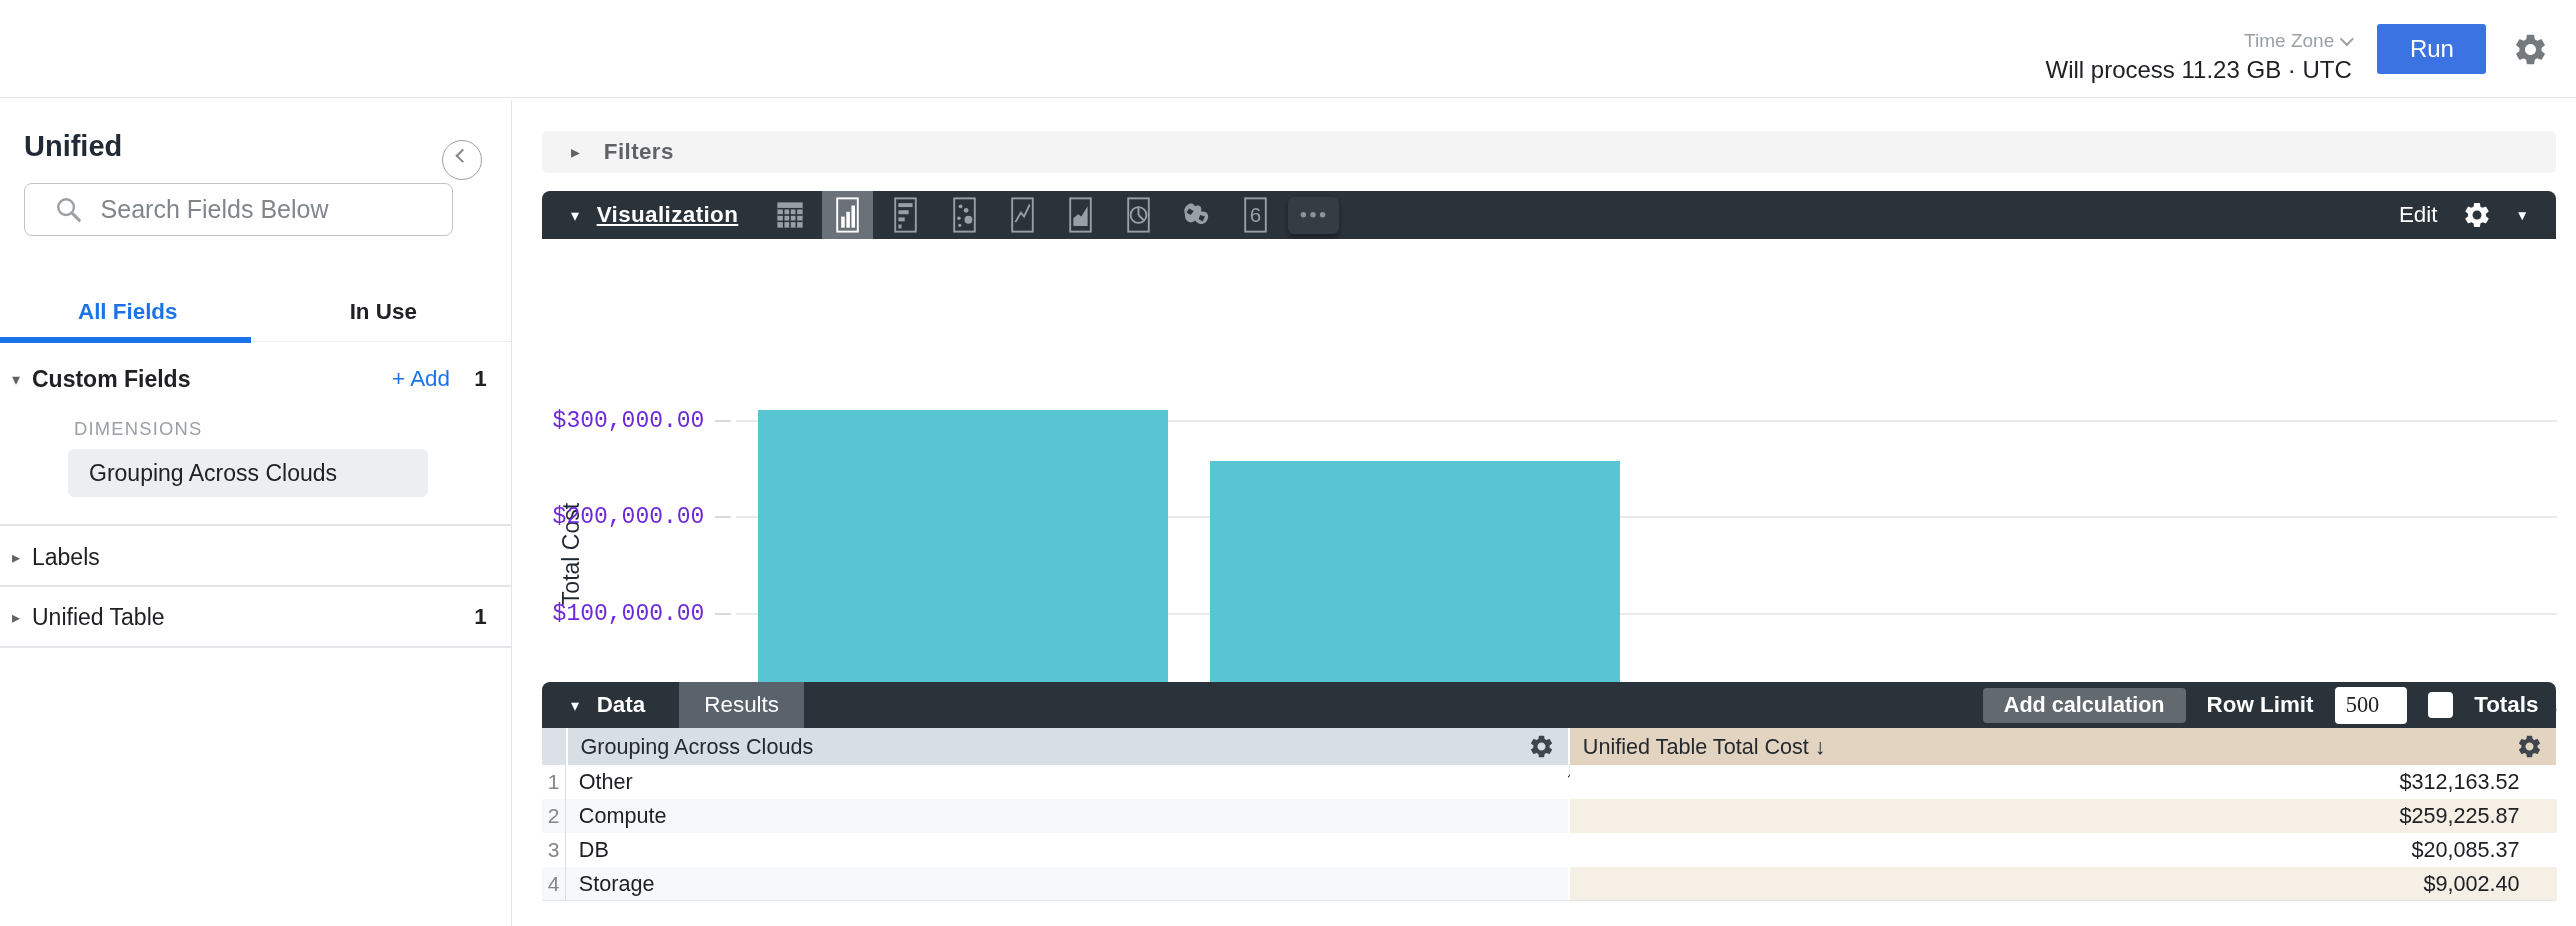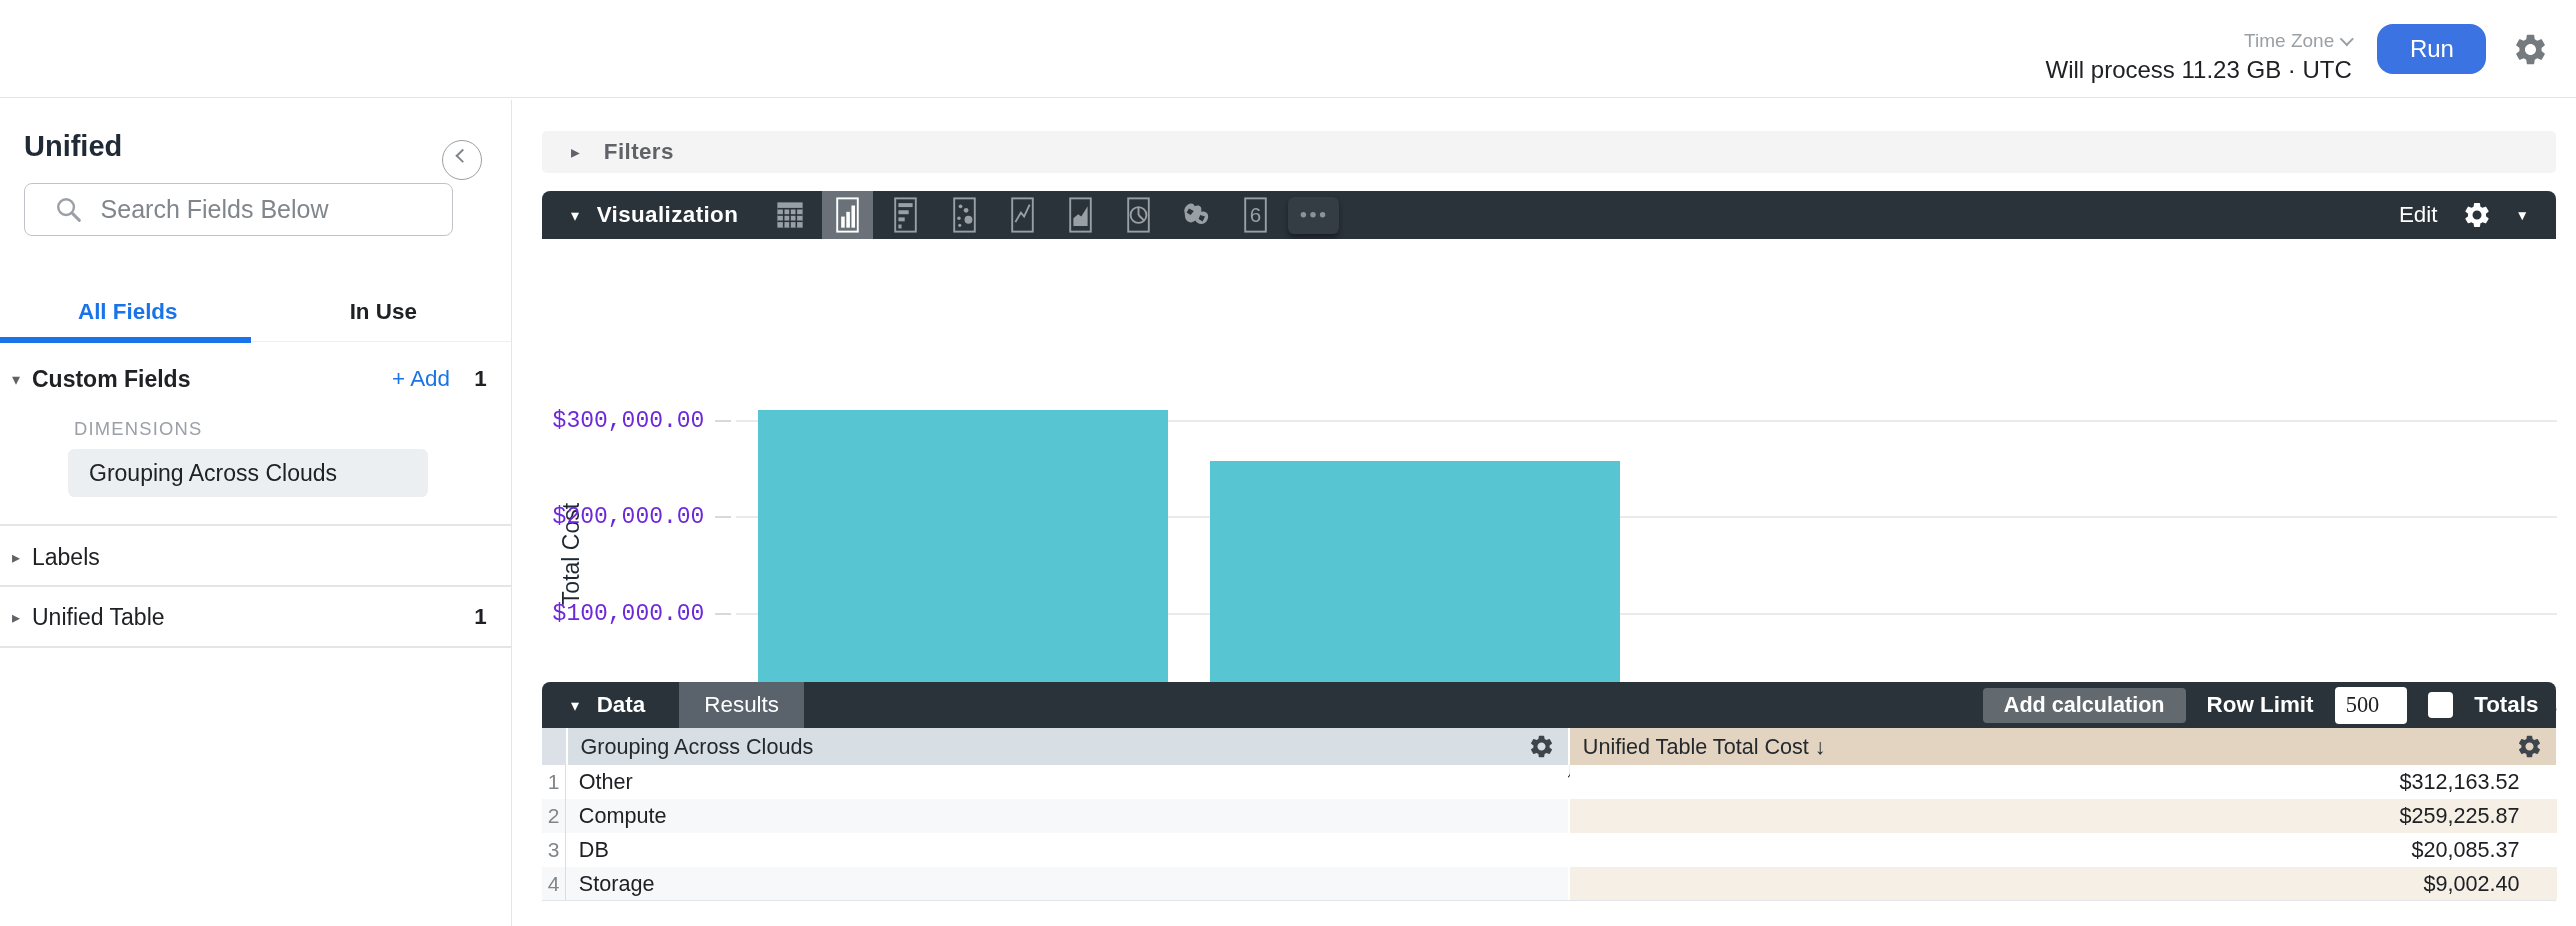--- a/index.html
+++ b/index.html
@@ -13,21 +13,21 @@
   .page-title { position:absolute; left:24px; top:12.8px; font-size:34px; color:#3C4043;
     padding:0 8px 9.6px 1.6px; border-bottom:2.4px dashed #4C84EE; letter-spacing:0.2px; }
   .topbar-right { position:absolute; right:27px; top:0; height:98px; display:flex;
     align-items:center; gap:25.6px; }
   .process-wrap { position:relative; text-align:right; padding-top:16px; }
   .timezone { font-size:19px; color:#9AA0A6; display:flex; justify-content:flex-end;
     align-items:center; gap:8px; margin-bottom:3.2px; cursor:pointer; }
   .chev { display:inline-block; width:9.6px; height:9.6px; border-right:2.4px solid #9AA0A6;
     border-bottom:2.4px solid #9AA0A6; transform:rotate(45deg); margin-top:-4.8px; }
   .process-info { font-size:24px; color:#202124; white-space:nowrap; }
-  .run-btn { width:109px; height:50px; background:#3B73E3; border:none; border-radius:16px;
+  .run-btn { width:109px; height:50px; background:#3B73E3; border:none; border-radius:3px;
     color:#fff; font-size:24px; font-family:inherit; cursor:pointer; }
   .gear { display:inline-block; }
 
   
   .sidebar { position:absolute; left:0; top:100px; width:512px; bottom:0; background:#fff;
     border-right:1.6px solid #E3E5E8; }
   .sb-head { position:absolute; left:24px; top:30px; font-size:29px; font-weight:bold; color:#1F2A36; }
   .collapse-btn { position:absolute; right:29px; top:40px; width:40px; height:40px; border:1.6px solid #9AA0A6;
     border-radius:50%; cursor:pointer; background:#fff; }
   .collapse-btn .chev { border-color:#80868B; transform:rotate(135deg); position:absolute; left:15px; top:14.4px; }
@@ -60,21 +60,21 @@
 
   .filters-bar { position:absolute; left:0; top:31px; width:2014px; height:42px; background:#F4F4F5;
     border-radius:4.8px; display:flex; align-items:center; padding-left:29px; gap:24px; cursor:pointer; }
   .filters-bar .tri { font-size:17.6px; color:#5F6368; }
   .filters-bar .lbl { font-size:22.4px; font-weight:600; color:#5F6368; letter-spacing:0.4px; }
 
   .viz-bar { position:absolute; left:0; top:91px; width:2014px; height:48px; background:#2A323A;
     border-radius:8px 8px 0 0; }
   .viz-left { position:absolute; left:29px; top:0; height:48px; display:flex; align-items:center; gap:17.6px; }
   .tri-down { font-size:16px; color:#fff; }
-  .viz-title { font-size:22.4px; font-weight:bold; color:#fff; letter-spacing:0.4px; }
+  .viz-title { font-size:22.4px; font-weight:bold; color:#fff; letter-spacing:0.4px;text-decoration:underline; }
   .viz-icons { position:absolute; left:222px; top:0; height:48px; display:flex; align-items:center; gap:7.2px; }
   .vicon { width:51px; height:48px; display:flex; align-items:center; justify-content:center; cursor:pointer; }
   .vicon.selected { background:#6A7179; }
   .vicon.more-btn { width:51px; height:37px; background:#343C44; border-radius:6.4px;
     box-shadow:0 3.2px 4.8px rgba(0,0,0,0.35); }
   .viz-right { position:absolute; right:0; top:0; height:48px; display:flex; align-items:center;
     gap:24px; padding-right:27px; }
   .edit-label { font-size:22.4px; color:#fff; cursor:pointer; }
 
   

